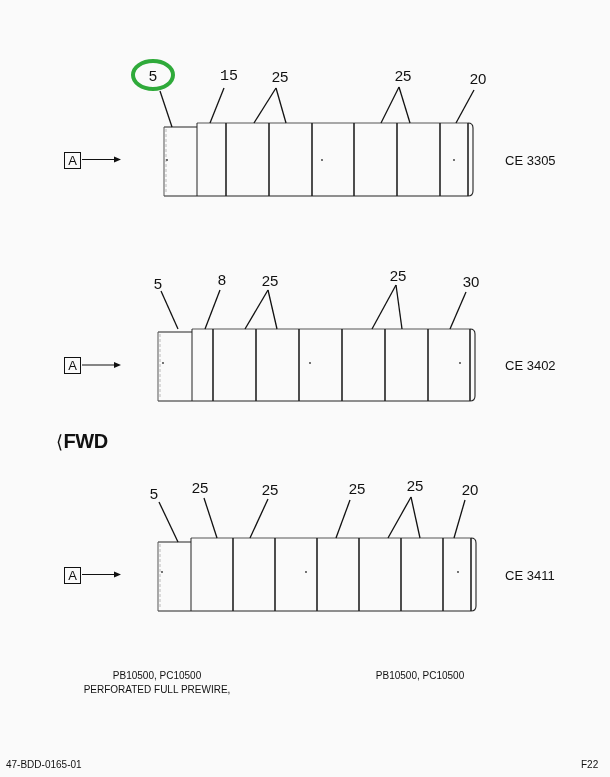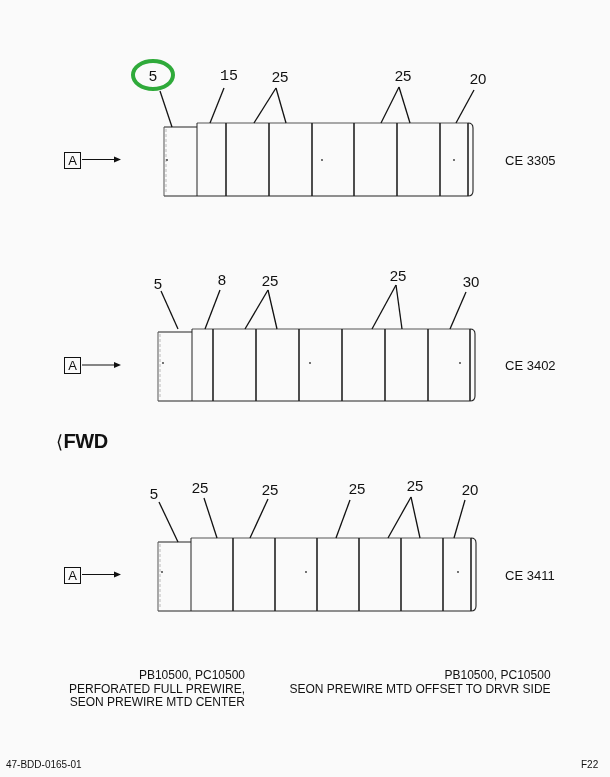--- a/index.html
+++ b/index.html
@@ -4,21 +4,21 @@
 <style>
   html, body { margin:0; padding:0; }
   body { width:610px; height:777px; background:#fafafa; position:relative; overflow:hidden;
          font-family:"Liberation Sans", sans-serif; color:#111; }
   #canvas { position:absolute; left:0; top:0; }
   .lbl { position:absolute; font-size:15px; line-height:15px; transform:translateX(-50%); white-space:nowrap; }
   .ce { position:absolute; font-size:13px; line-height:13px; white-space:nowrap; }
   .view-box { position:absolute; width:15px; height:15px; border:1px solid #111; font-size:13px; line-height:15px; text-align:center; background:#fafafa; }
   .fwd { position:absolute; font-weight:bold; font-size:20px; line-height:20px; letter-spacing:-0.5px; }
   .fwd-chev { font-weight:normal; font-size:18px; margin-right:1px; }
-  .caption { position:absolute; font-size:12px; line-height:13.5px; text-align:right; transform:translateX(-50%); white-space:nowrap; }
+  .caption { position:absolute; font-size:10px; line-height:13.5px; text-align:center; transform:translateX(-50%); white-space:nowrap; }
   .caption div { white-space:nowrap; }
   .foot { position:absolute; font-size:10px; line-height:12px; white-space:nowrap; }
 </style>
 </head>
 <body>
 
 <svg id="canvas" width="610" height="777">
     <line x1="197" y1="123" x2="468" y2="123" stroke="#555" stroke-width="1.2"></line>
     <line x1="164" y1="196" x2="468" y2="196" stroke="#222" stroke-width="1.2"></line>
     <line x1="164" y1="127" x2="197" y2="127" stroke="#222" stroke-width="1"></line>
@@ -125,22 +125,20 @@
     <div class="ce" style="left:505px; top:568.5px;">CE 3411</div>
   </div>
 
 <div class="fwd" style="left:56px; top:431px;">
   <span class="fwd-chev">⟨</span><span>FWD</span>
 </div>
 
 <div class="caption" style="left:157px; top:669px;">
   <div>PB10500, PC10500</div>
   <div>PERFORATED FULL PREWIRE,</div>
-  <div>SEON PREWIRE MTD CENTER</div>
 </div>
 
 <div class="caption" style="left:420px; top:669px;">
   <div>PB10500, PC10500</div>
-  <div>SEON PREWIRE MTD OFFSET TO DRVR SIDE</div>
 </div>
 
 <div class="foot" style="left:6px; top:759px;">47-BDD-0165-01</div>
 <div class="foot" style="left:581px; top:759px;">F22</div>
 
 </body></html>

